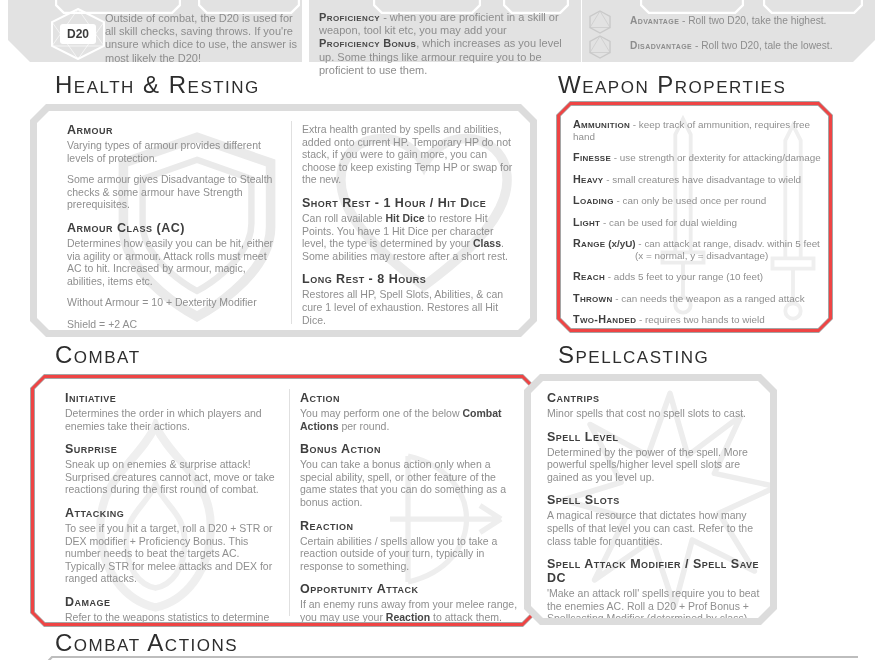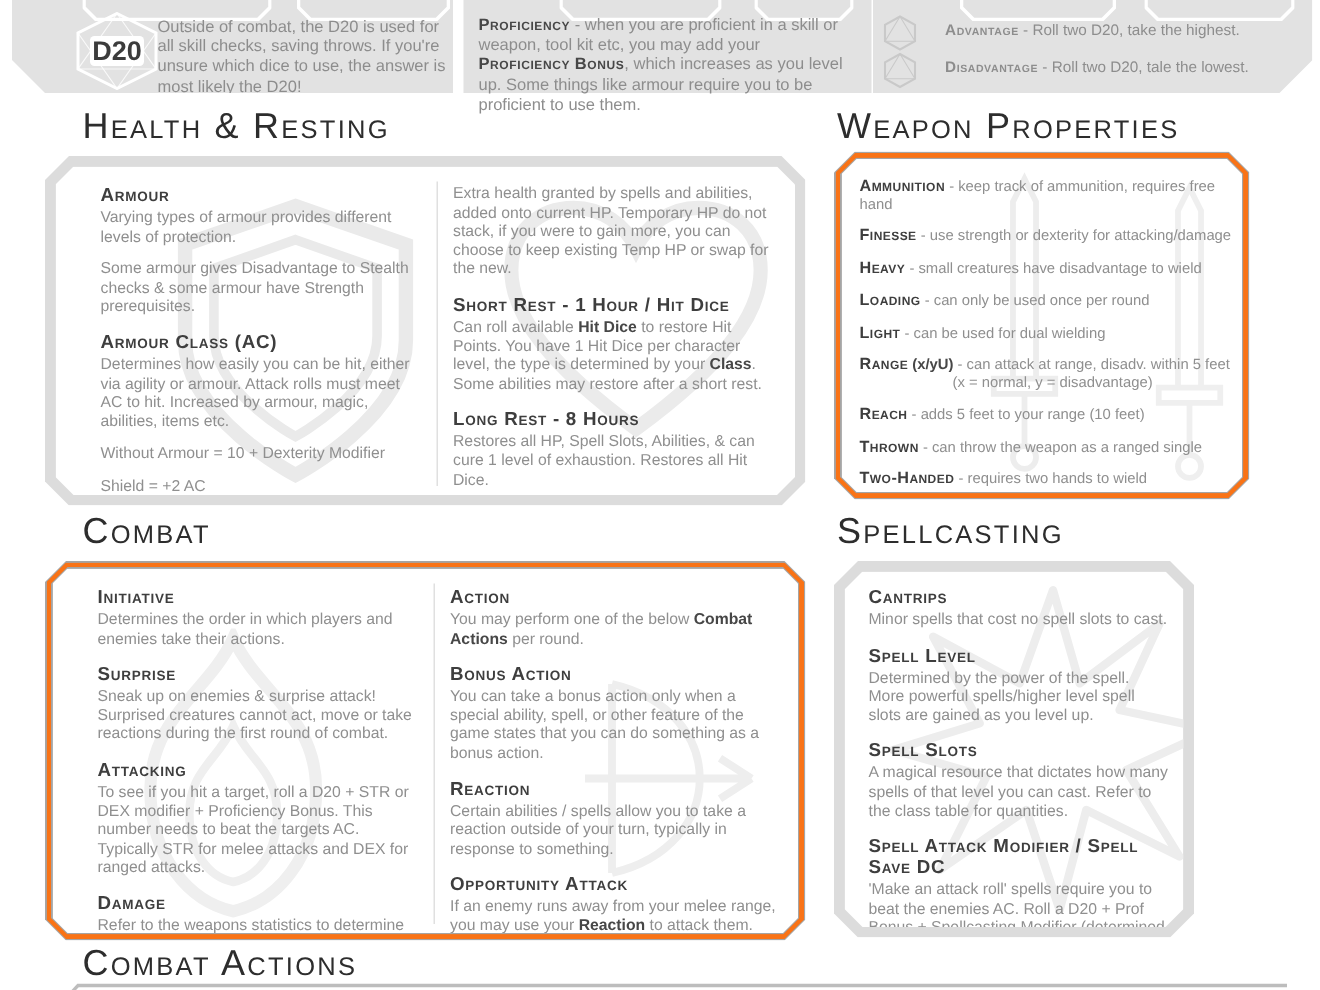--- a/index.html
+++ b/index.html
@@ -10,34 +10,34 @@
   .panel-1{left:8px;width:294px;clip-path:polygon(0 0,100% 0,100% 100%,22px 100%,0 calc(100% - 22px));}
   .panel-2{left:309px;width:272px;}
   .panel-3{left:582px;width:293px;clip-path:polygon(0 0,100% 0,100% calc(100% - 22px),calc(100% - 22px) 100%,0 100%);}
   .cutbox{position:absolute;top:-14px;height:28px;}
   .cutbox svg{display:block;width:100%;height:100%;}
   .banner-text{position:absolute;font-size:11px;line-height:1.2;color:#8d8d8d;}
   .banner-text b, .wsuffix, .body b{font-weight:bold;color:#474747;}
   .sc{font-variant:small-caps;letter-spacing:.4px;}
   .d20-icon{position:absolute;left:39px;top:8px;width:62px;height:52px;}
   .d20-icon .lbl{position:absolute;left:13px;top:16px;width:36px;height:20px;background:#fff;
-        border-radius:3px;color:#3c3c3c;font-size:18px;font-weight:bold;text-align:center;line-height:20px;}
+        border-radius:3px;color:#3c3c3c;font-size:12px;font-weight:bold;text-align:center;line-height:20px;}
   .mini-d20{position:absolute;width:24px;height:24px;}
   .adv-line{position:absolute;left:48px;width:240px;font-size:10.2px;color:#8d8d8d;}
   
   .title{position:absolute;font-variant:small-caps;font-size:24px;letter-spacing:1.5px;
          color:#2d2d2d;white-space:nowrap;}
   
   .card-thick{position:absolute;background:#dcdcdc;
       clip-path:polygon(16px 0,calc(100% - 16px) 0,100% 16px,100% calc(100% - 16px),calc(100% - 16px) 100%,16px 100%,0 calc(100% - 16px),0 16px);}
   .card-thick > .in{position:absolute;inset:7px;background:#ffffff;
       clip-path:polygon(12px 0,calc(100% - 12px) 0,100% 12px,100% calc(100% - 12px),calc(100% - 12px) 100%,12px 100%,0 calc(100% - 12px),0 12px);}
   .t1{position:absolute;background:#a5a5a5;
       clip-path:polygon(14px 0,calc(100% - 14px) 0,100% 14px,100% calc(100% - 14px),calc(100% - 14px) 100%,14px 100%,0 calc(100% - 14px),0 14px);}
-  .t2{position:absolute;inset:1px;background:#f97316;
+  .t2{position:absolute;inset:1px;background:#ef4444;
       clip-path:polygon(13px 0,calc(100% - 13px) 0,100% 13px,100% calc(100% - 13px),calc(100% - 13px) 100%,13px 100%,0 calc(100% - 13px),0 13px);}
   .t3{position:absolute;inset:3px;background:#a5a5a5;
       clip-path:polygon(11px 0,calc(100% - 11px) 0,100% 11px,100% calc(100% - 11px),calc(100% - 11px) 100%,11px 100%,0 calc(100% - 11px),0 11px);}
   .t4{position:absolute;inset:1px;background:#fff;
       clip-path:polygon(10px 0,calc(100% - 10px) 0,100% 10px,100% calc(100% - 10px),calc(100% - 10px) 100%,10px 100%,0 calc(100% - 10px),0 10px);}
   
   .cols{position:absolute;inset:10px 4px 6px 4px;display:flex;z-index:2;}
   .col{box-sizing:border-box;}
   .col.c1{width:250px;padding:2px 12px 0 26px;}
   .col.c2{flex:1;border-left:1px solid #e0e0e0;padding:2px 10px 0 10px;}
@@ -188,21 +188,21 @@
         <div class="witem">
           <span class="wterm">Range</span>
           <span class="wsuffix">(x/yU)</span>
           <span>- can attack at range, disadv. within 5 feet</span>
           <div class="wdesc2">(x = normal, y = disadvantage)</div></div>
         <div class="witem">
           <span class="wterm">Reach</span>
           <span>- adds 5 feet to your range (10 feet)</span></div>
         <div class="witem">
           <span class="wterm">Thrown</span>
-          <span>- can throw the weapon as a ranged single</span></div>
+          <span>- can needs the weapon as a ranged attack</span></div>
         <div class="witem">
           <span class="wterm">Two-Handed</span>
           <span>- requires two hands to wield</span></div>
         <div class="witem">
           <span class="wterm">Versatile</span>
           <span>- can be wielded single or two-handed to deal</span>
           <div class="wdesc2">more damage</div></div>
       </div>
     </div>
         </div>
@@ -244,21 +244,21 @@
           <p class="body">If an enemy runs away from your melee range, you may use your <b>Reaction</b> to attack them.</p>
         </div>
       </div>
     </div>
         </div>
       </div>
   </div>
 
   <div class="title" style="left:558px;top:341px;">Spellcasting</div>
 
-  <div class="card-thick" style="left:556px;top:374px;width:240px;height:251px;">
+  <div class="card-thick" style="left:524px;top:374px;width:240px;height:251px;padding-left:13px;">
     <div class="in">
       <svg class="wm" style="left:24px;top:8px;" width="230" height="222" viewBox="0 0 100 100">
         <path d="M50 2 L58 30 L82 12 L70 38 L98 44 L72 56 L88 82 L60 68 L52 98 L42 68 L16 86 L30 58 L2 50 L28 42 L14 16 L40 30 Z" fill="none" stroke="#ededed" stroke-width="2.5" stroke-linejoin="round"></path>
       </svg>
       <div class="spell-col">
         <div class="sub">Cantrips</div>
         <p class="body">Minor spells that cost no spell slots to cast.</p>
         <div class="sub">Spell Level</div>
         <p class="body">Determined by the power of the spell. More powerful spells/higher level spell slots are gained as you level up.</p>
         <div class="sub">Spell Slots</div>

